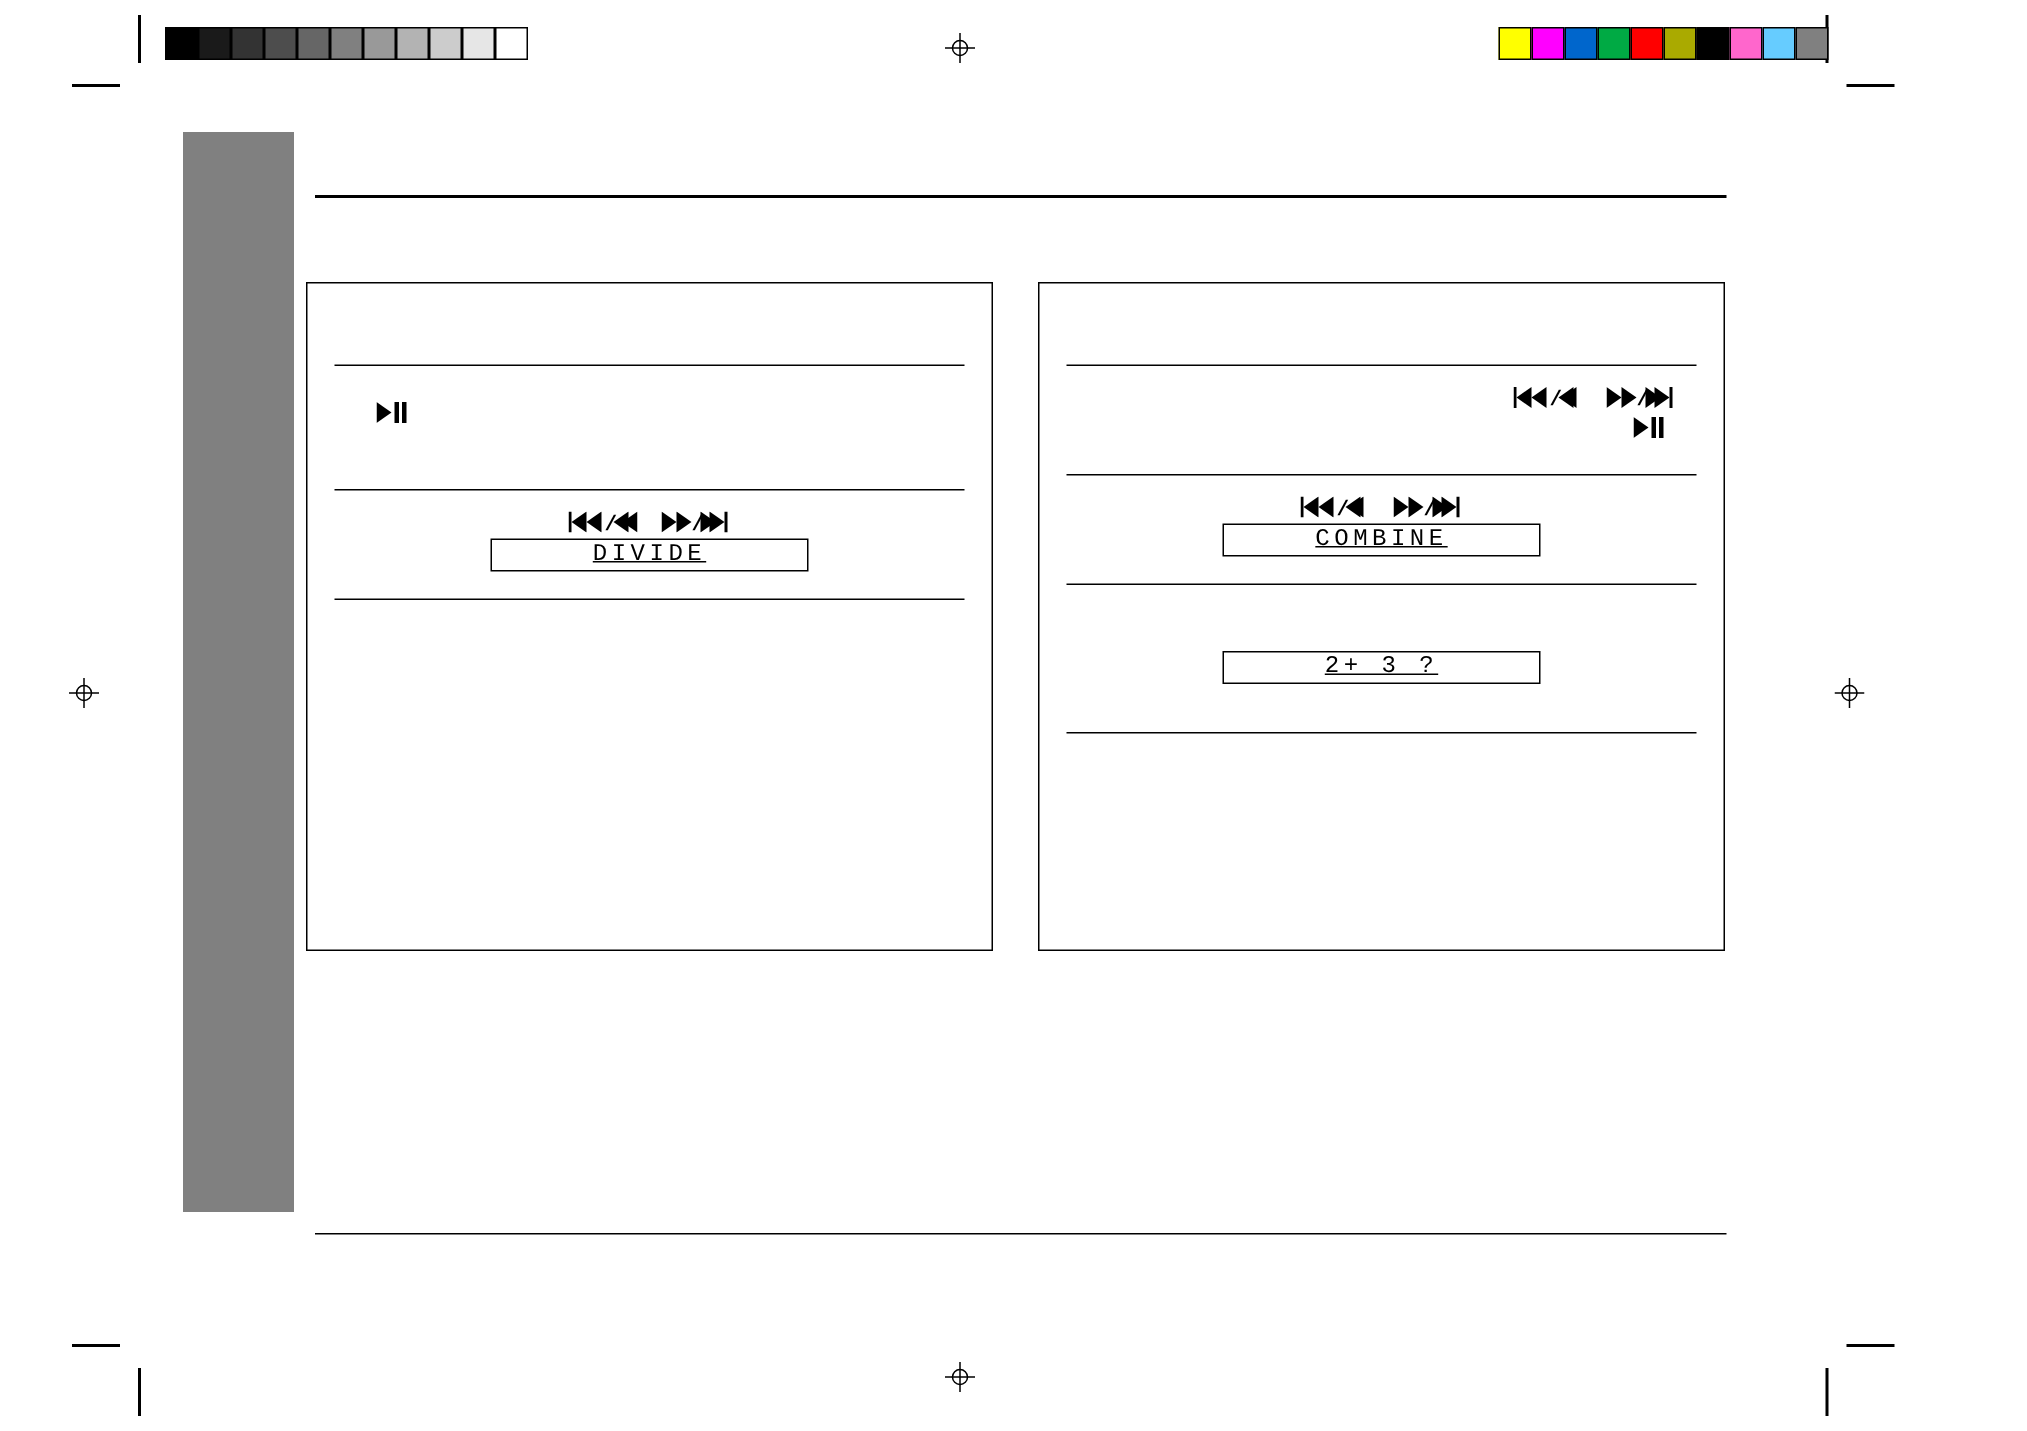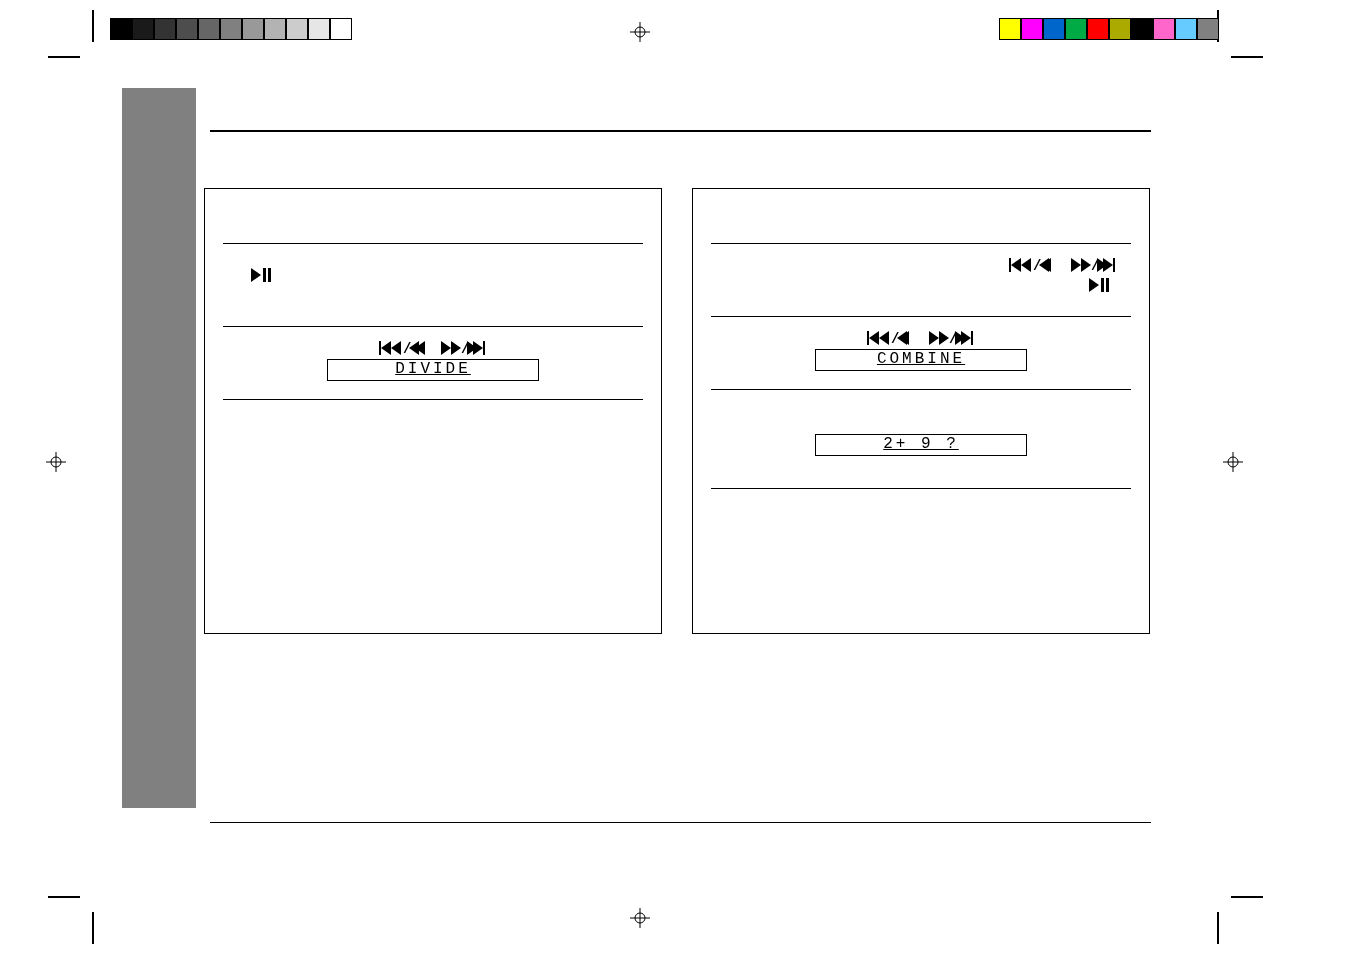--- a/index.html
+++ b/index.html
@@ -311,20 +311,20 @@
                 <polygon points="26,0 36,7 26,14" fill="#000"></polygon>
                 <polygon points="32,0 42,7 32,14" fill="#000"></polygon>
                 <rect x="42" y="0" width="2" height="14" fill="#000"></rect>
               </svg>
           </span>
         </div>
         <div class="display-box">COMBINE</div>
       </div>
 
       <div class="step" style="padding-top:40px;">
-        <div class="display-box">2+  9 ?</div>
+        <div class="display-box">2+  3 ?</div>
       </div>
 
       <div class="step last" style="min-height:70px;"></div>
     </div>
 
   </div>
 </div>
 
 </body></html>

